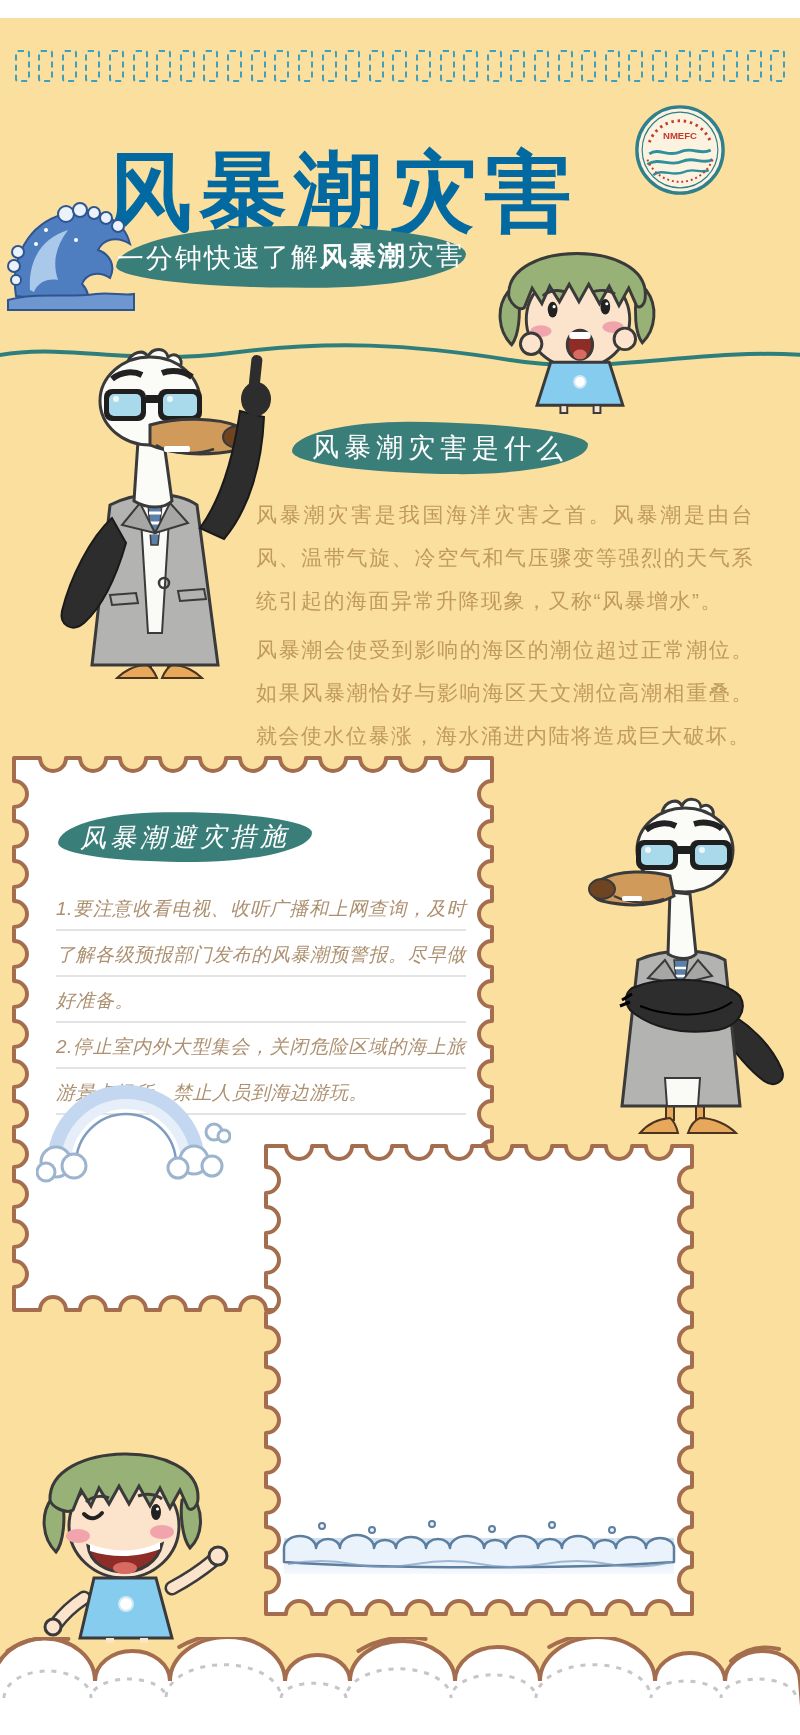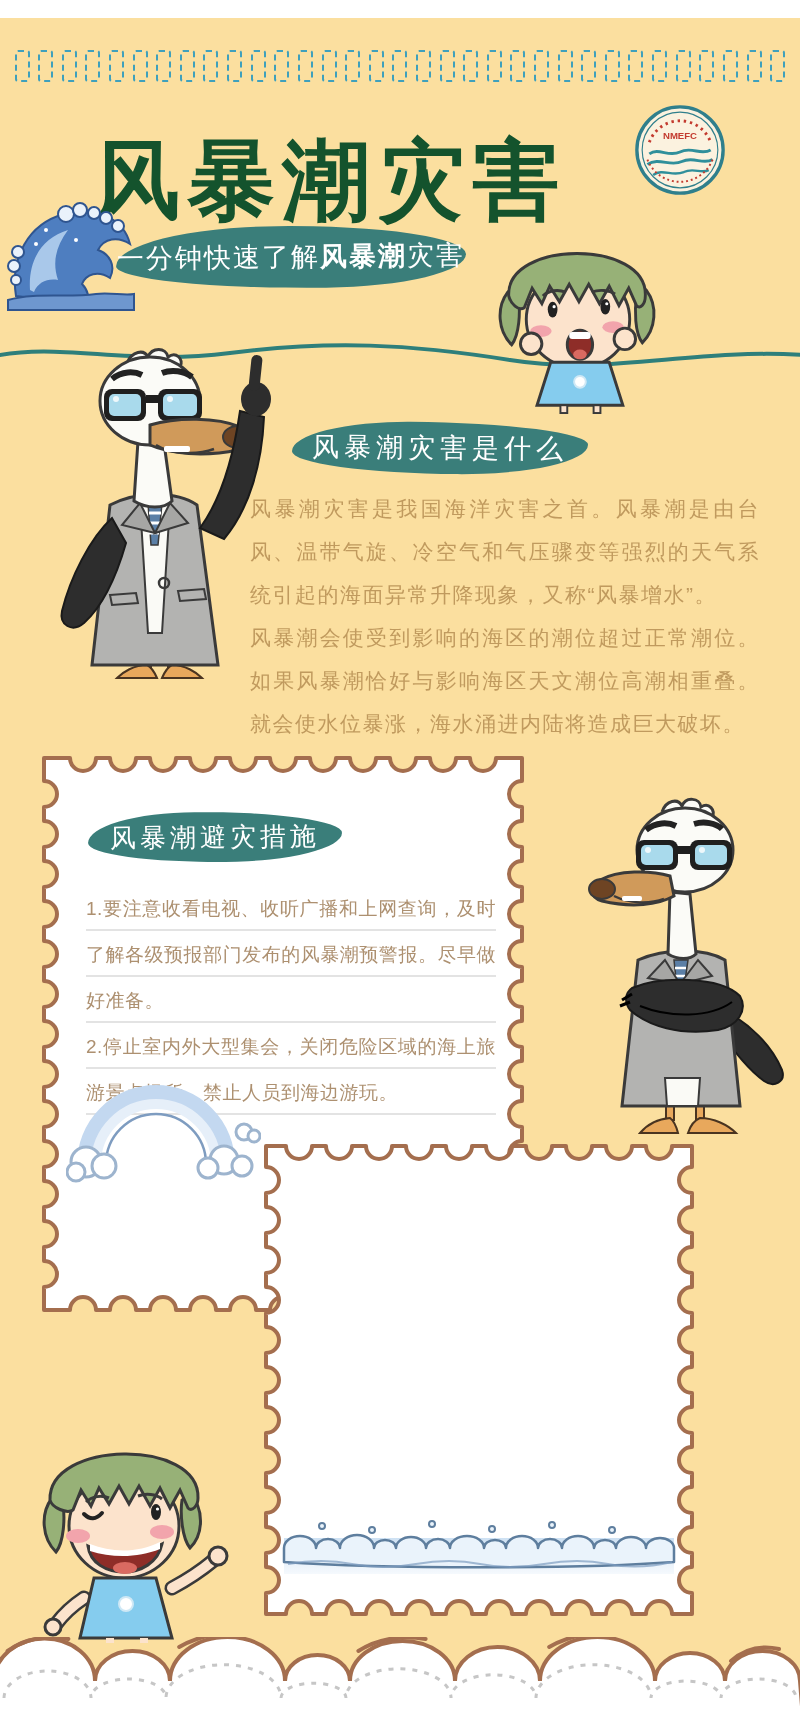--- a/index.html
+++ b/index.html
@@ -3,38 +3,38 @@
 <meta charset="utf-8">
 <style>
   html,body{margin:0;padding:0;background:#fff;}
   .page{position:relative;width:800px;height:1735px;background:#FBDF9F;overflow:hidden;
         font-family:"Liberation Sans","DejaVu Sans",sans-serif;}
   .top-strip{position:absolute;top:0;left:0;width:100%;height:18px;background:#FFFFFF;}
   .dash-row{position:absolute;top:50px;left:0;width:100%;height:32px;display:flex;
             justify-content:space-evenly;align-items:center;padding:0 6px;box-sizing:border-box;}
   .dash{width:11px;height:28px;border:2px dashed #3FA0BC;border-radius:3px;}
   .logo{position:absolute;left:634px;top:104px;width:92px;height:92px;}
-  .title{position:absolute;left:88px;top:118px;margin:4px;font-size:88px;font-weight:800;
-         color:#14532d;letter-spacing:7px;white-space:nowrap;}
+  .title{position:absolute;left:88px;top:118px;margin:16px;font-size:88px;font-weight:800;
+         color:#0369a1;letter-spacing:7px;white-space:nowrap;}
   .blob{background:#3A7E7A;color:#FFFFFF;display:flex;align-items:center;justify-content:center;}
   .banner{position:absolute;left:116px;top:226px;width:350px;height:62px;font-size:27px;
           letter-spacing:2px;border-radius:46% 54% 40% 60% / 62% 48% 52% 38%;transform:rotate(-0.6deg);}
   .banner b{font-weight:700;}
   .squiggle{position:absolute;left:0;top:336px;width:800px;height:36px;}
   .splash{position:absolute;left:6px;top:200px;width:130px;height:112px;}
   .girl1{position:absolute;left:490px;top:214px;width:175px;height:200px;}
   .seagull1{position:absolute;left:52px;top:333px;width:235px;height:347px;}
   .what-header{position:absolute;left:292px;top:422px;width:296px;height:52px;font-size:27px;
                letter-spacing:5px;border-radius:40% 60% 44% 56% / 58% 42% 58% 42%;transform:rotate(0.4deg);}
   .what-text{position:absolute;left:250px;top:487px;width:510px;font-size:21px;line-height:43px;
              letter-spacing:1.5px;color:#C09A5E;text-align:justify;}
-  .what-text p{margin:0;}
+  .what-text p{margin:6px;}
   .stamp-box{position:absolute;}
   .stamp{position:absolute;left:0;top:0;width:100%;height:100%;overflow:visible;}
-  .box1{left:44px;top:758px;width:478px;height:552px;}
+  .box1{left:14px;top:758px;width:478px;height:552px;font-style:italic;}
   .box2{left:266px;top:1146px;width:426px;height:468px;}
   .measures-header{position:absolute;left:44px;top:54px;width:254px;height:50px;font-size:26px;
                    letter-spacing:4px;border-radius:42% 58% 46% 54% / 60% 44% 56% 40%;transform:rotate(-0.5deg);}
   .tips{position:absolute;font-size:19px;line-height:46px;letter-spacing:0.5px;color:#AD9070;
         text-align:justify;background:repeating-linear-gradient(to bottom,
         transparent 0 43px,#E3E3E3 43px 45px,transparent 45px 46px);}
   .tips p{margin:0;}
   .tips1{left:42px;top:128px;width:410px;height:232px;}
   .tips2{left:34px;top:26px;width:364px;height:324px;}
   .rainbow{position:absolute;left:22px;top:268px;width:195px;height:160px;}

